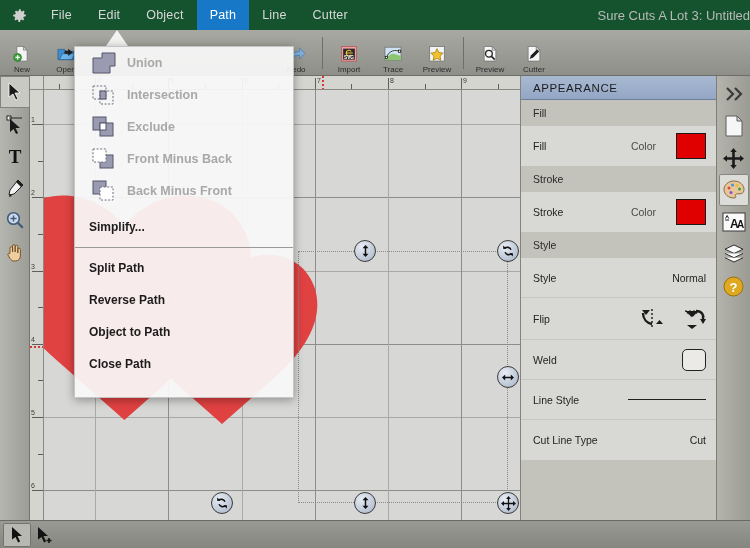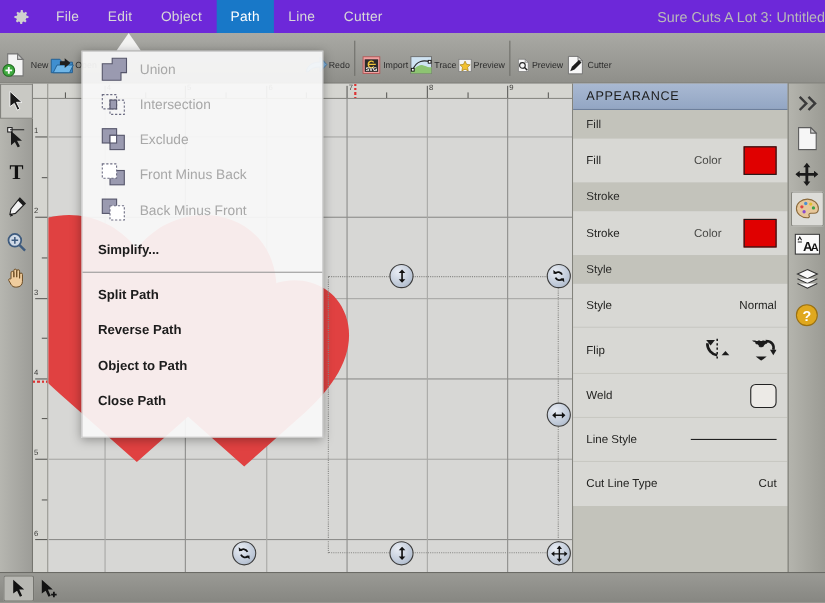--- a/index.html
+++ b/index.html
@@ -7,21 +7,21 @@
   body {
     font-family: "Liberation Sans", sans-serif;
     background: #b0b0aa;
     -webkit-font-smoothing: antialiased;
   }
   #app { position: relative; width: 750px; height: 548px; }
 
   
   .menubar {
     position: absolute; left: 0; top: 0; width: 750px; height: 30px;
-    background: #6d28d9; display: flex; align-items: center;
+    background: #14532d; display: flex; align-items: center;
   }
   .gear-wrap { width: 38px; display: flex; justify-content: center; align-items: center; }
   .gear {
     width: 17px; height: 17px; position: relative;
   }
   .menu-item {
     color: #d8d8d8; font-size: 12.5px; padding: 0 13px; height: 30px;
     line-height: 30px; letter-spacing: .2px;
   }
   .menu-item.active { background: #1878c8; color: #ffffff; }
@@ -30,21 +30,21 @@
   }
 
   
   .toolbar {
     position: absolute; left: 0; top: 30px; width: 750px; height: 46px;
     background: linear-gradient(#a9a9a4, #8f8f8a);
     border-bottom: 1px solid #6e6e69;
     display: flex; align-items: center;
   }
   .tool-btn {
-    width: 44px; height: 44px; display: flex; flex-direction: row;
+    width: 44px; height: 44px; display: flex; flex-direction: column;
     align-items: center; justify-content: flex-start; padding-top: 14px;
   }
   .tool-ico { width: 28px; height: 26px; display: block; }
   .tool-lbl { font-size: 8px; color: #2b2b2b; line-height: 10px; margin-top: 1px; }
   .tb-sep { width: 1px; height: 32px; background: #6f6f6a; margin: 0 4px; }
 
   
   .ltools {
     position: absolute; left: 0; top: 76px; width: 30px; height: 444px;
     background: linear-gradient(90deg,#b6b6b0,#9d9d98);
@@ -154,21 +154,21 @@
   }
   .dd-arrow {
     position: absolute; left: 106px; top: 30px; width: 0; height: 0;
     border-left: 11px solid transparent; border-right: 11px solid transparent;
     border-bottom: 16px solid rgba(249,249,249,0.93);
   }
   .dd-item {
     height: 32px; display: flex; align-items: center; padding-left: 14px;
     font-size: 12.5px; color: #1c1c1c;
   }
-  .dd-item.dis { color: #a8a8a8; font-weight: normal; }
+  .dd-item.dis { color: #a8a8a8; font-weight: bold; }
   .dd-item .ddico { width: 30px; height: 26px; margin-right: 8px; flex: none; }
   .dd-item.txt { font-weight: bold; font-size: 12px; padding-left: 14px; }
   .dd-sep { height: 1px; background: #9a9a9a; margin: 4px 0 4px 0; }
 </style>
 </head>
 <body>
 
 <div id="app">
 
   <div class="menubar">

